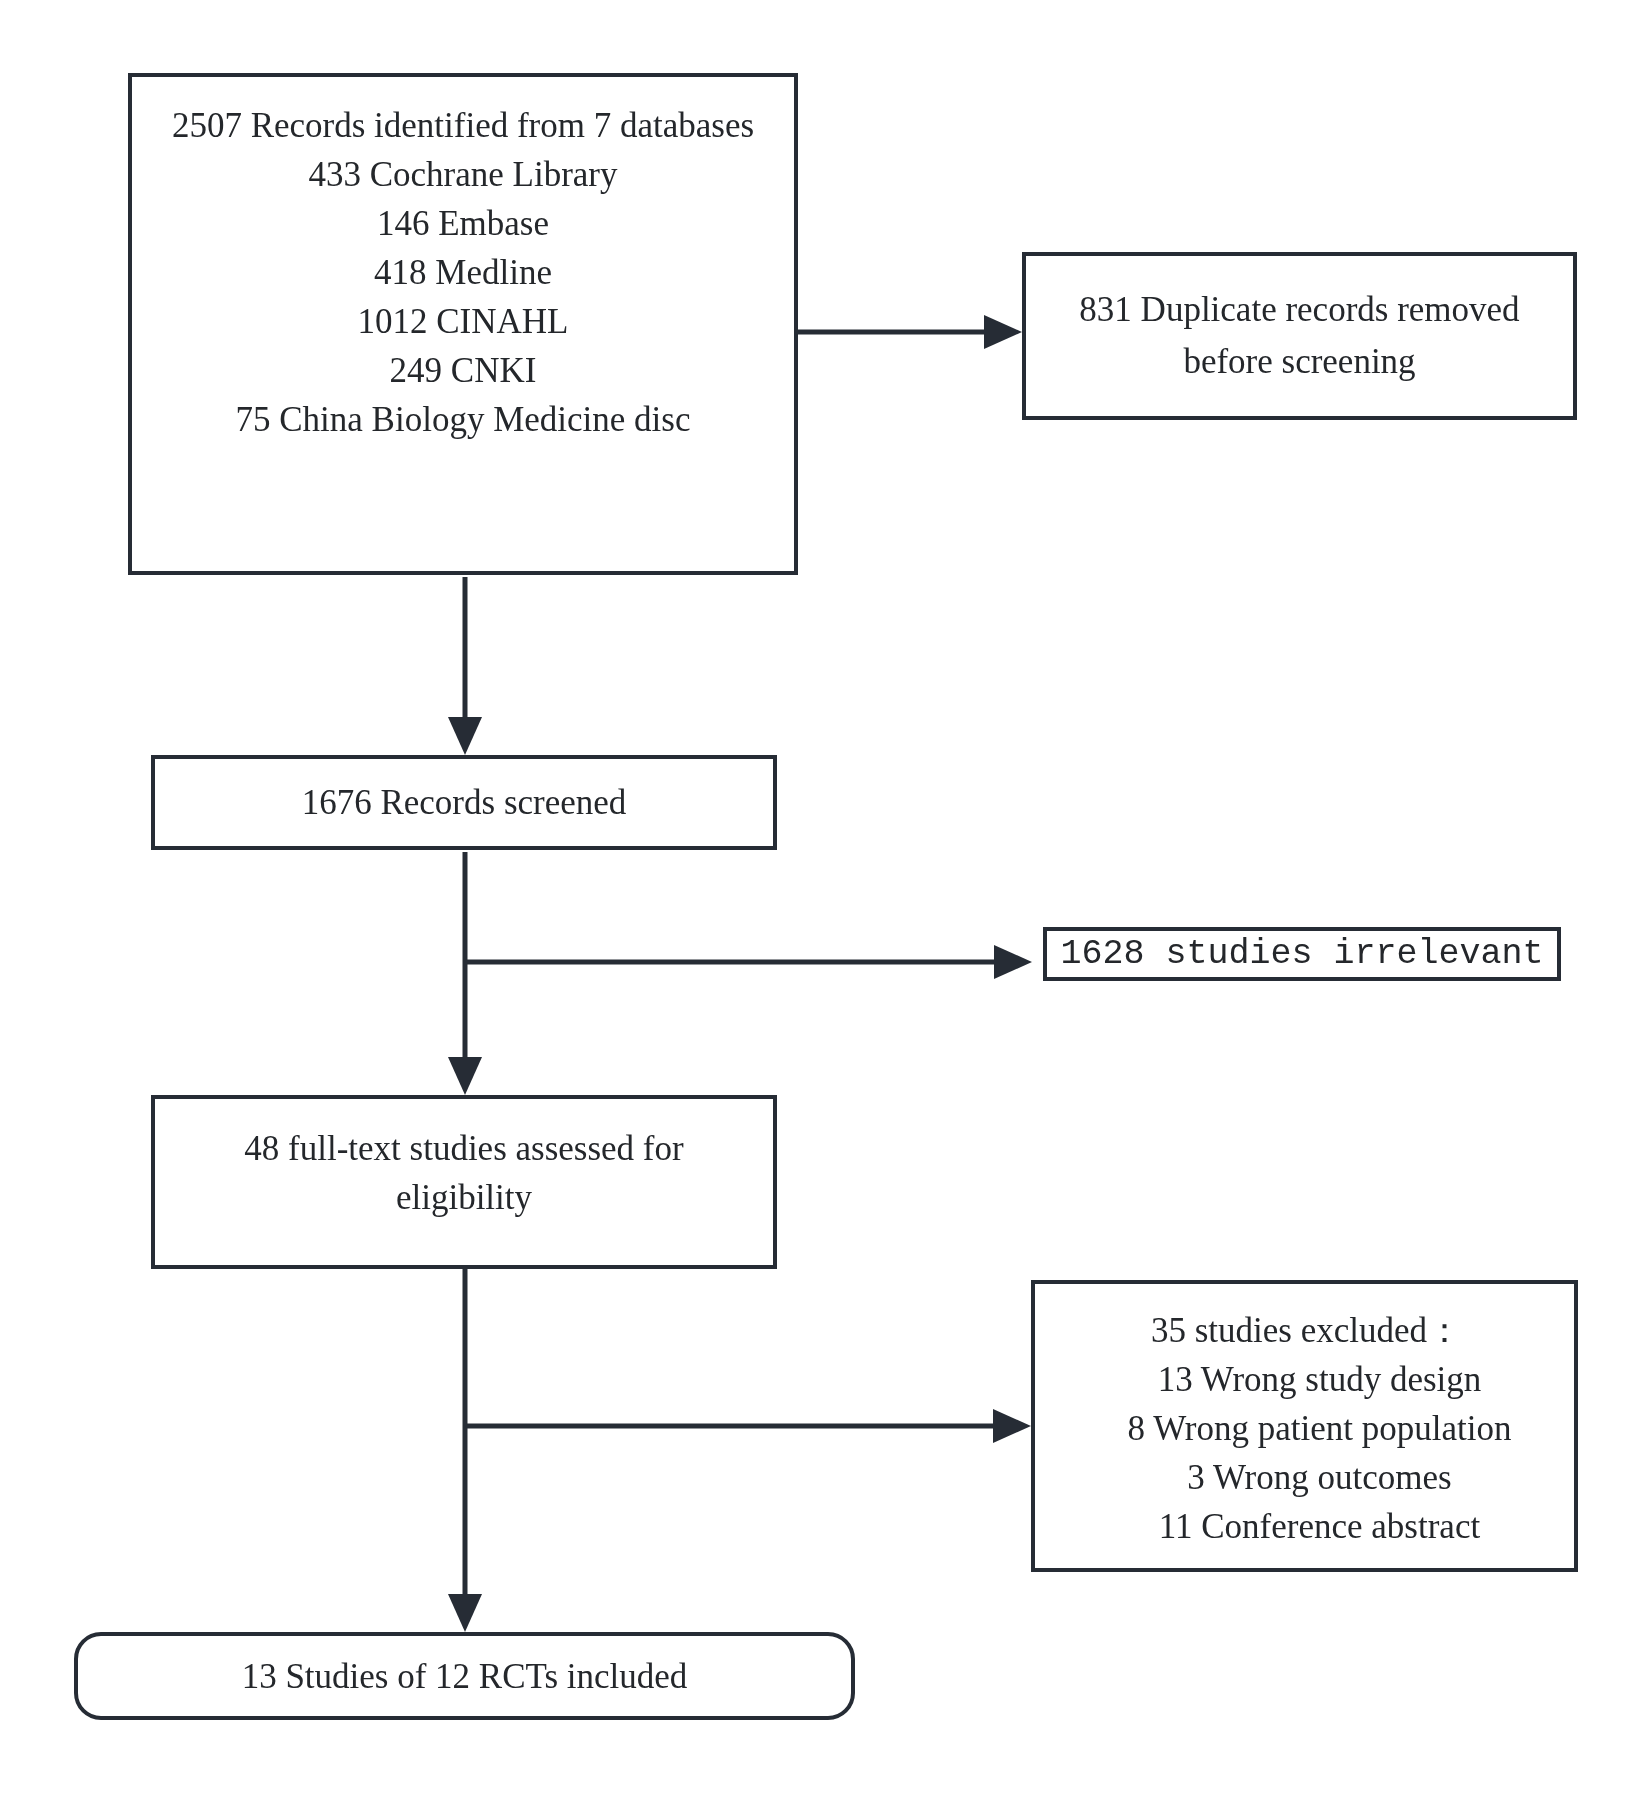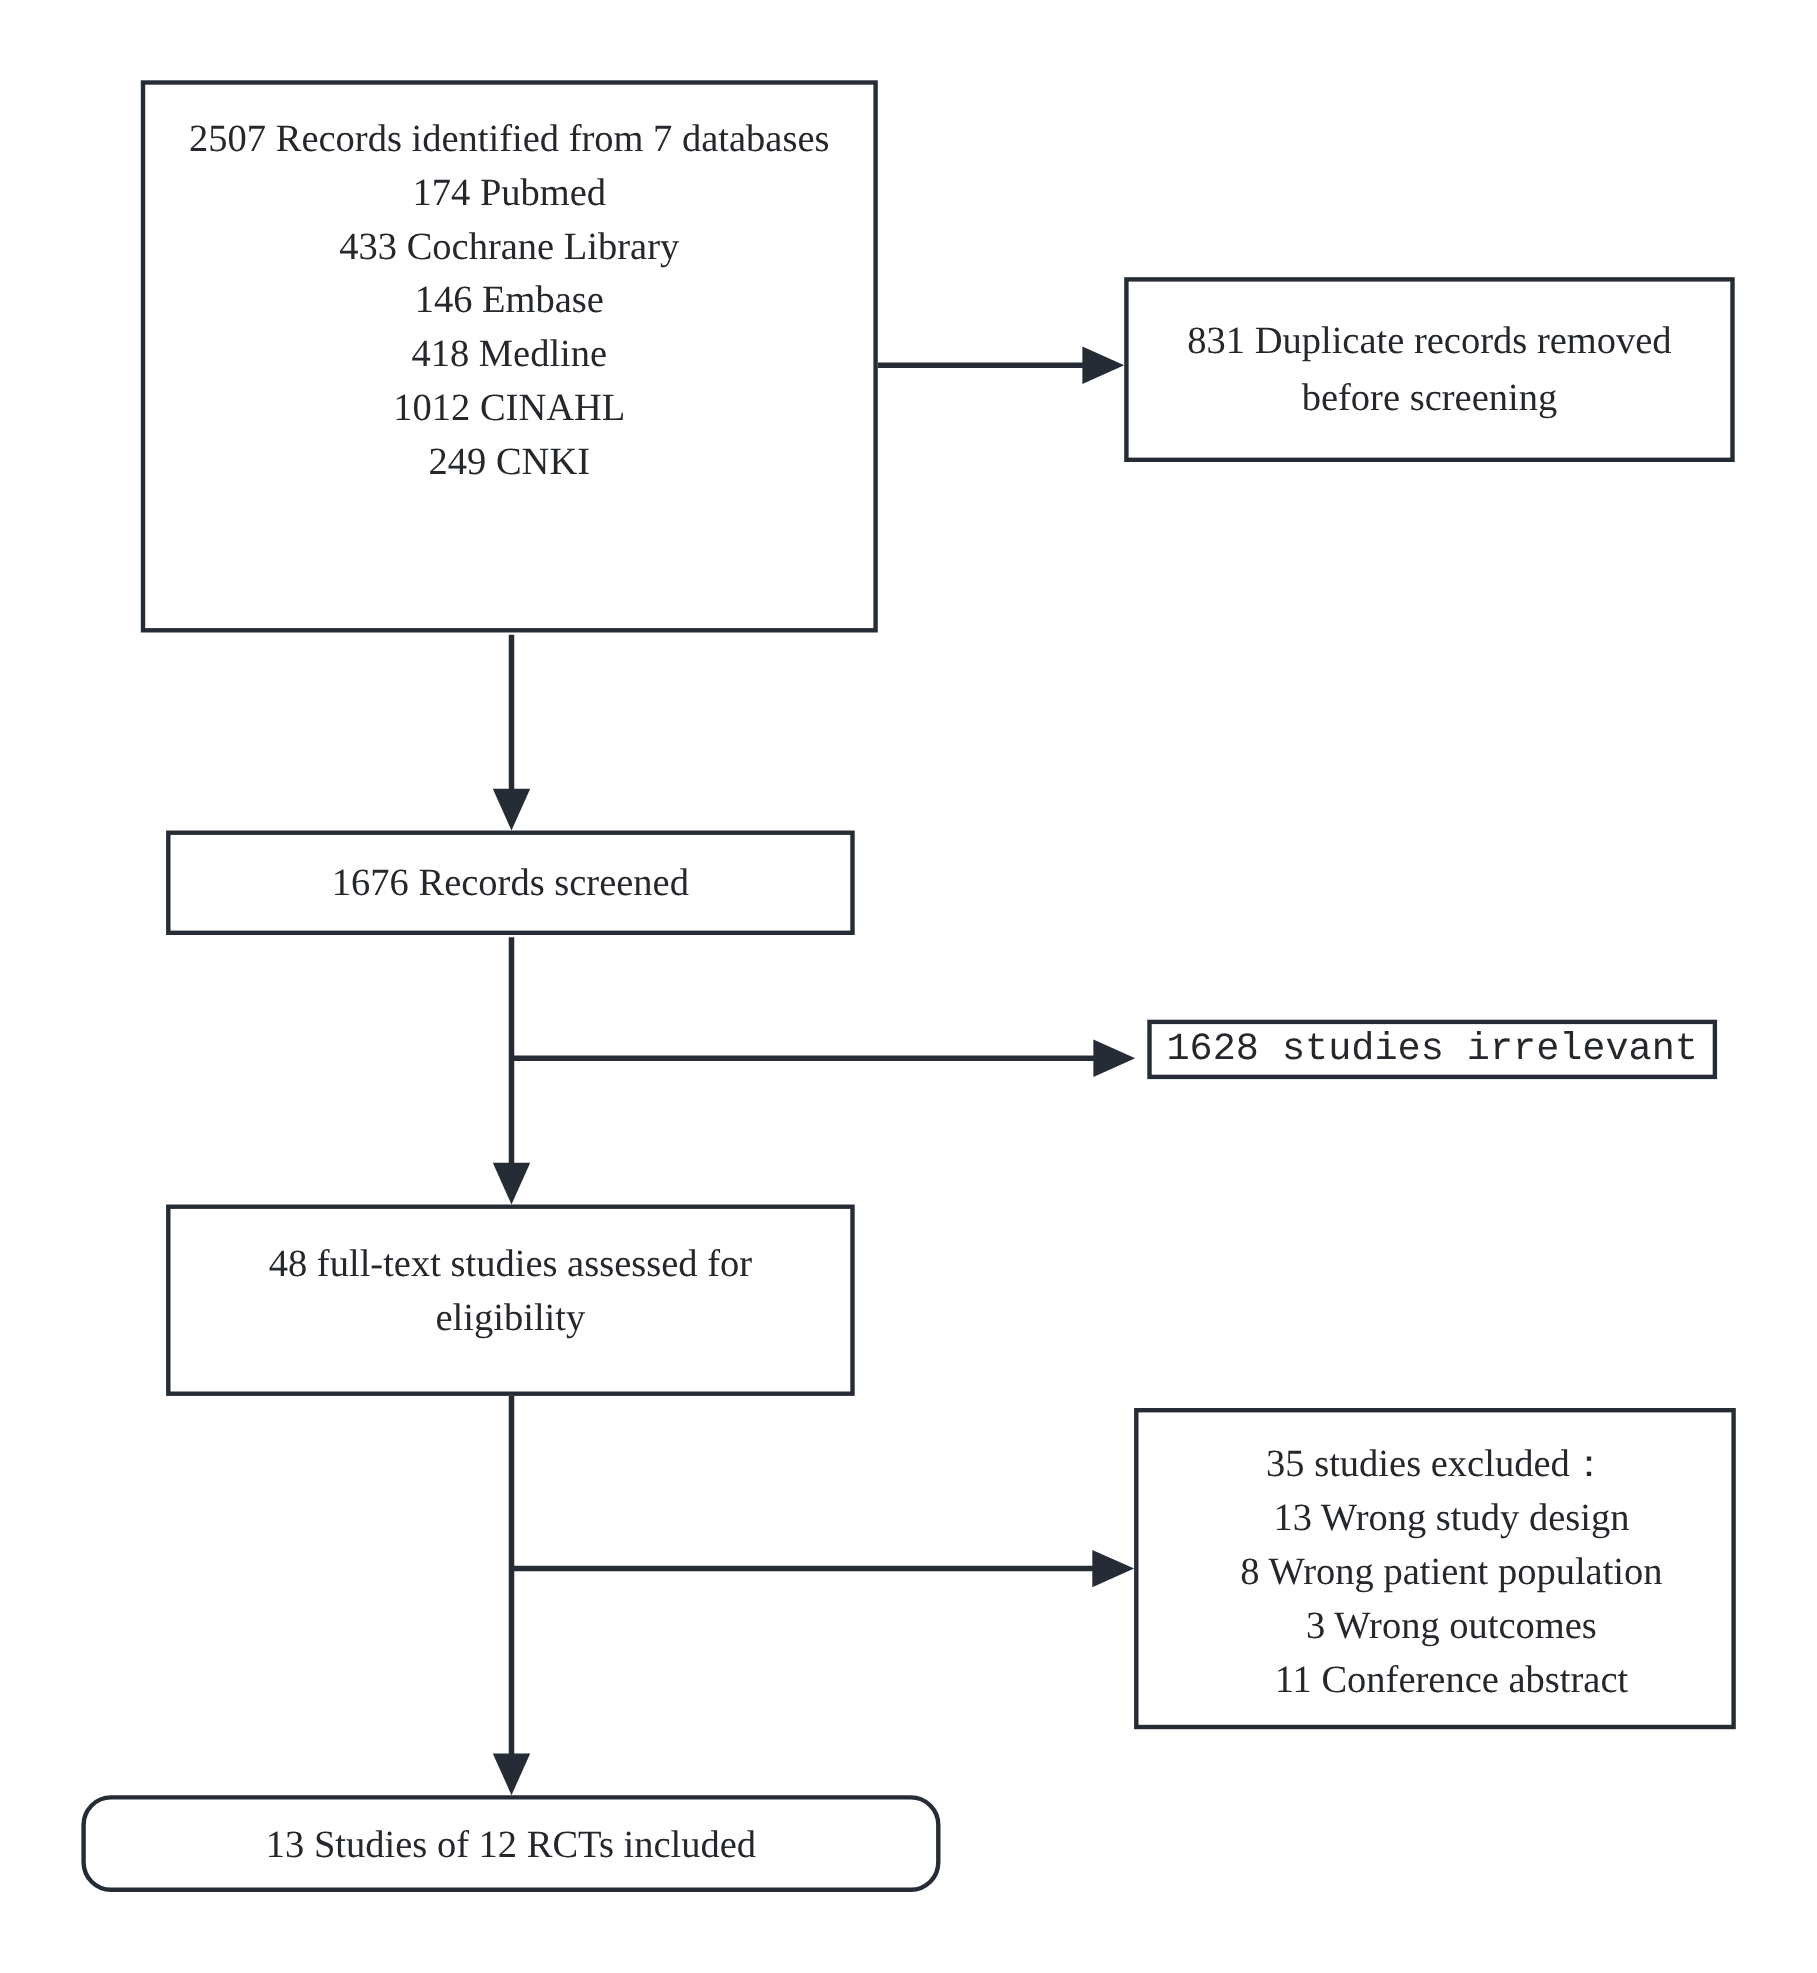--- a/index.html
+++ b/index.html
@@ -105,26 +105,26 @@
     </g>
 
     <g stroke="#262c35" stroke-width="5" fill="#262c35">
       <line x1="465" y1="1426" x2="999" y2="1426"></line>
       <polygon points="1031,1426 993,1409 993,1443" stroke="none"></polygon>
     </g>
   </svg>
 
   <div class="box left-align box-identification">
     <span class="src-line">2507 Records identified from 7 databases</span>
-    <span class="src-line">174 Pubmed</span>
     <span class="src-line">433 Cochrane Library</span>
     <span class="src-line">146 Embase</span>
     <span class="src-line">418 Medline</span>
     <span class="src-line">1012 CINAHL</span>
     <span class="src-line">249 CNKI</span>
+    <span class="src-line">75 China Biology Medicine disc</span>
   </div>
 
   <div class="box centered box-duplicates">
     <span>831 Duplicate records removed before screening</span>
   </div>
 
   <div class="box centered box-screened">
     <span>1676 Records screened</span>
   </div>
 

